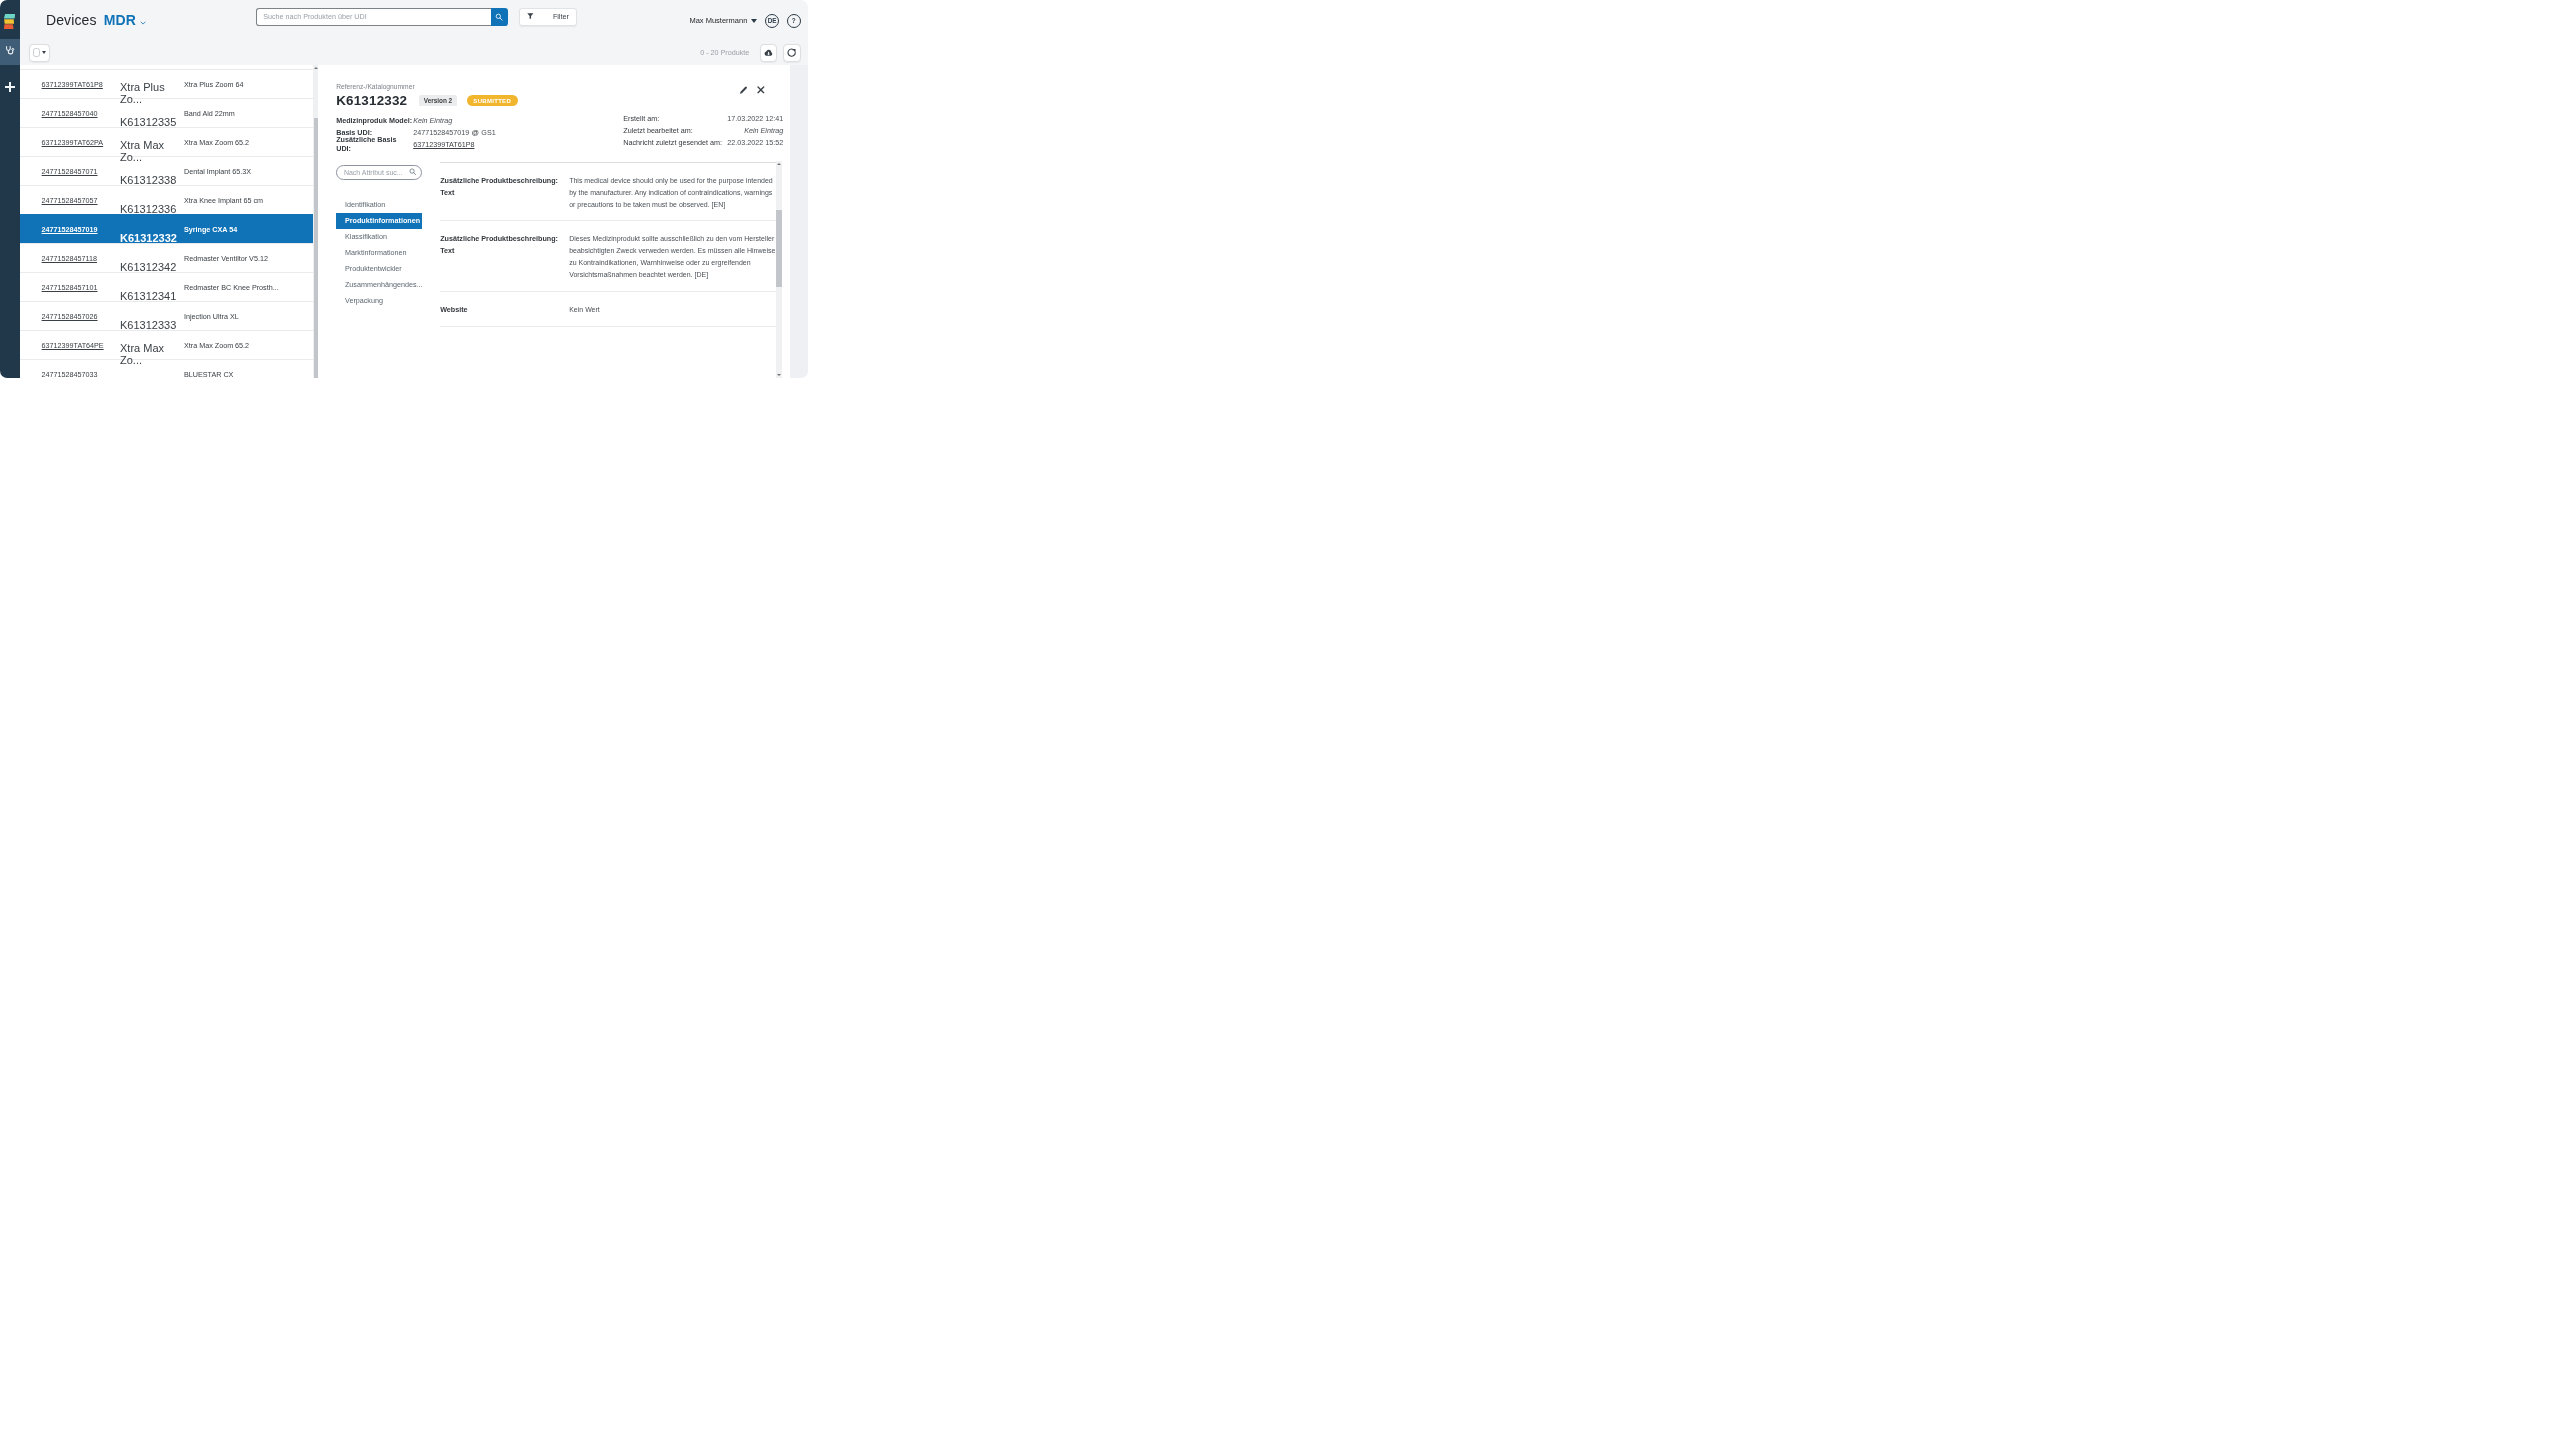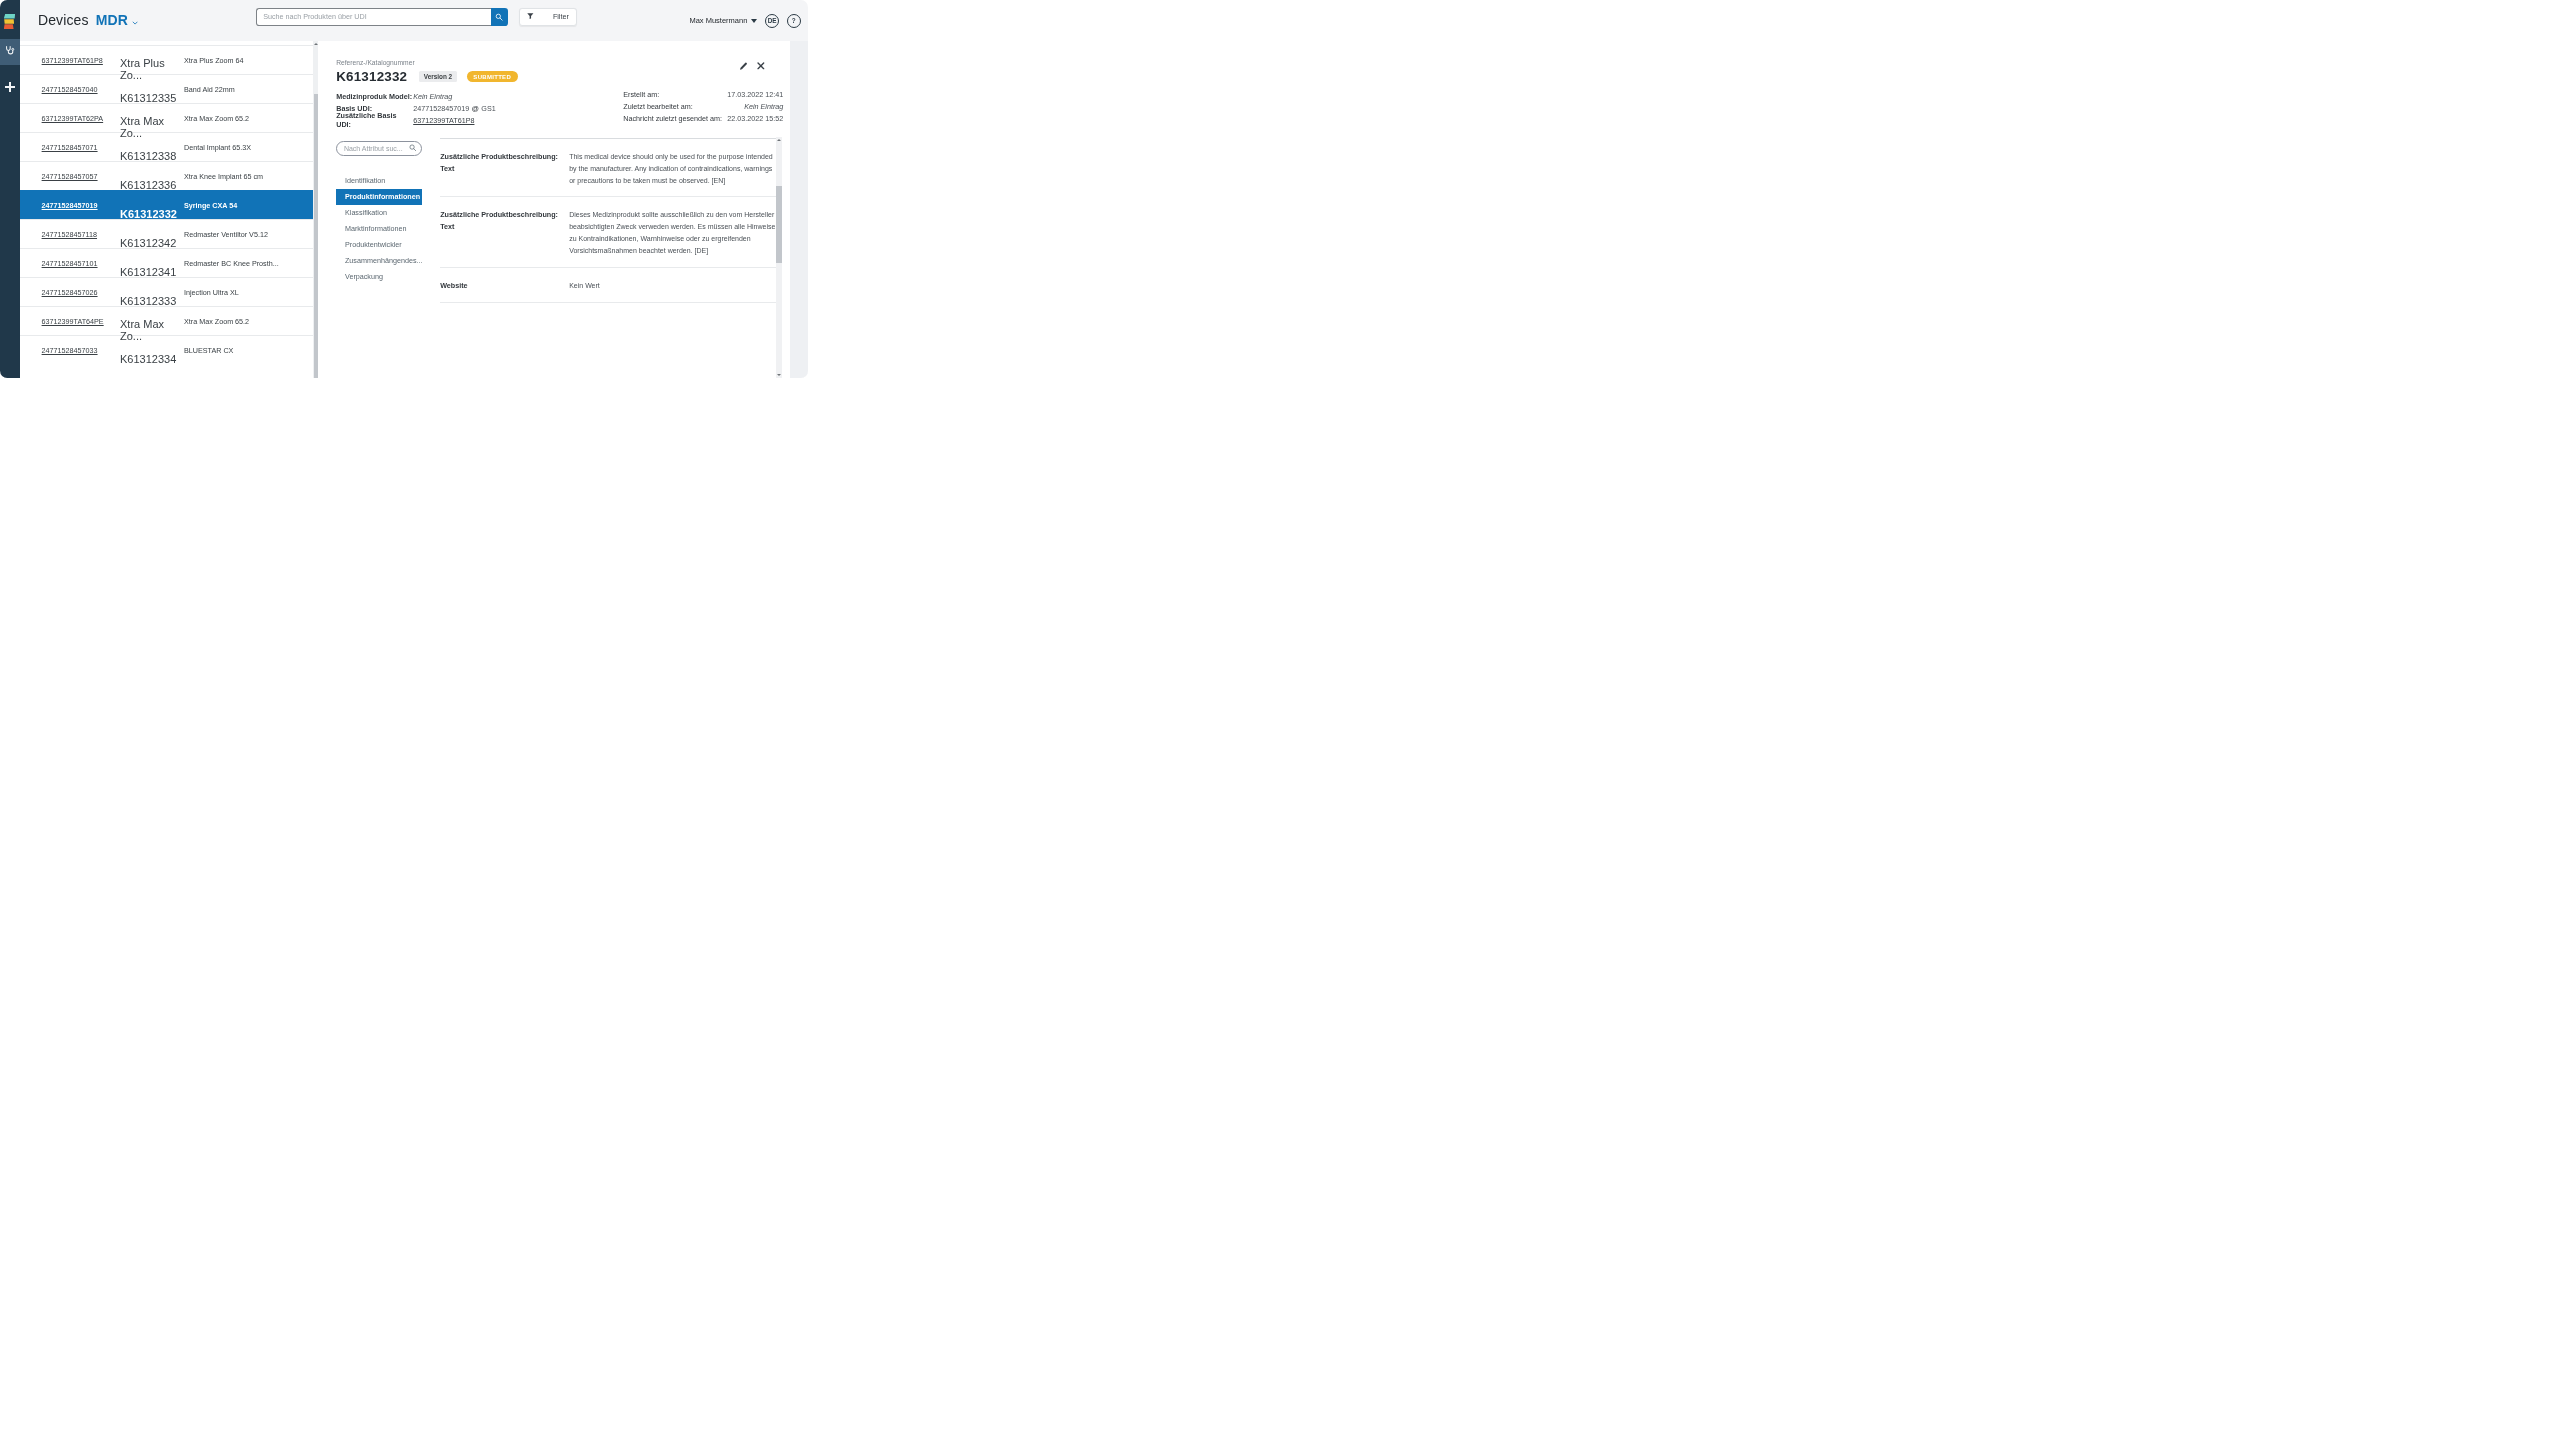--- a/index.html
+++ b/index.html
@@ -17,21 +17,21 @@
   .logo .bar.orange{ top:10.3px; background:#e75c35; clip-path:polygon(8% 0, 92% 0, 100% 100%, 0% 100%); width:9.8px;}
   .side-item{ width:20px; height:26px; display:flex; align-items:center; justify-content:center; margin-top:9.3px; cursor:pointer; }
   .side-item.active{ background:#3f5d76; }
   .plus-wrap{ position:relative; width:9.3px; height:9.3px; }
   .plus-wrap::before, .plus-wrap::after{ content:""; position:absolute; background:#f2f5f7; }
   .plus-wrap::before{ left:3.6px; top:0; width:2.1px; height:9.3px; }
   .plus-wrap::after { left:0; top:3.6px; width:9.3px; height:2.1px; }
   
   .main{ flex:1; position:relative; display:flex; flex-direction:column; }
   .topbar{ height:41px; position:relative; flex:0 0 41px; }
-  .title-row{ position:absolute; left:18px; top:12.4px; display:flex; align-items:center; }
+  .title-row{ position:absolute; left:26px; top:12.4px; display:flex; align-items:center; }
   .t-products{ font-size:14px; color:#24292e; letter-spacing:0.1px; }
   .t-module{ font-size:14px; font-weight:bold; color:#1173b7; margin-left:7.2px; letter-spacing:0.2px;}
   .t-chevron{ margin-left:3.6px; margin-top:5.2px; }
   .searchbox{ position:absolute; left:236px; top:8.2px; width:252px; height:17.5px; display:flex; }
   .searchbox input{
     flex:1; border:0.5px solid #7d8287; border-right:none; border-radius:3.1px 0 0 3.1px;
     padding:0 6.2px; font-size:7.2px; color:#33383d; outline:none; background:#fff;
     font-family:"Liberation Sans", sans-serif;
   }
   .searchbox input::placeholder{ color:#9aa0a6; }
@@ -184,20 +184,46 @@
       <div class="user-area">
         <span class="user-name">
           <span>Max Mustermann</span>
           <span class="tri-down"></span>
         </span>
         <button class="round-btn">DE</button>
         <button class="round-btn">?</button>
       </div>
     </div>
 
+    <div class="toolbar">
+      <div class="select-btn">
+        <span class="cb-glyph"></span>
+        <span class="tri-sm"></span>
+      </div>
+      <div class="tool-right">
+        <span class="count-label">0 - 20 Produkte</span>
+        <button class="icon-btn">
+          <span>
+            <svg width="10.3" height="8.2" viewBox="0 0 20 16">
+              <path d="M16.2 6.3 A5.1 5.1 0 0 0 6.3 4.9 A4.1 4.1 0 0 0 6.7 13 H15 a3.6 3.6 0 0 0 1.2-6.7z" fill="#3a4148"></path>
+              <rect x="9.9" y="5.5" width="1.9" height="4.2" fill="#fff"></rect>
+              <path d="M8.2 9.2 h5.3 L10.85 12.4 z" fill="#fff"></path>
+            </svg>
+          </span>
+        </button>
+        <button class="icon-btn">
+          <span>
+            <svg width="9.3" height="9.3" viewBox="0 0 18 18" fill="none">
+              <path d="M14.5 4.5 A7 7 0 1 0 16 9" stroke="#3a4148" stroke-width="2.2" stroke-linecap="round"></path>
+              <path d="M10.8 3.2 h4.6 v4.6" stroke="#3a4148" stroke-width="2.2" fill="none"></path>
+            </svg>
+          </span>
+        </button>
+      </div>
+    </div>
 
     <div class="content">
 
       <div class="list-panel">
         <div id="list-rows">
   <div class="list-row">
     <span class="c1"><span>63712399TAT61P8</span></span>
     <span class="c2">Xtra Plus Zo...</span>
     <span class="c3">Xtra Plus Zoom 64</span>
   </div>

